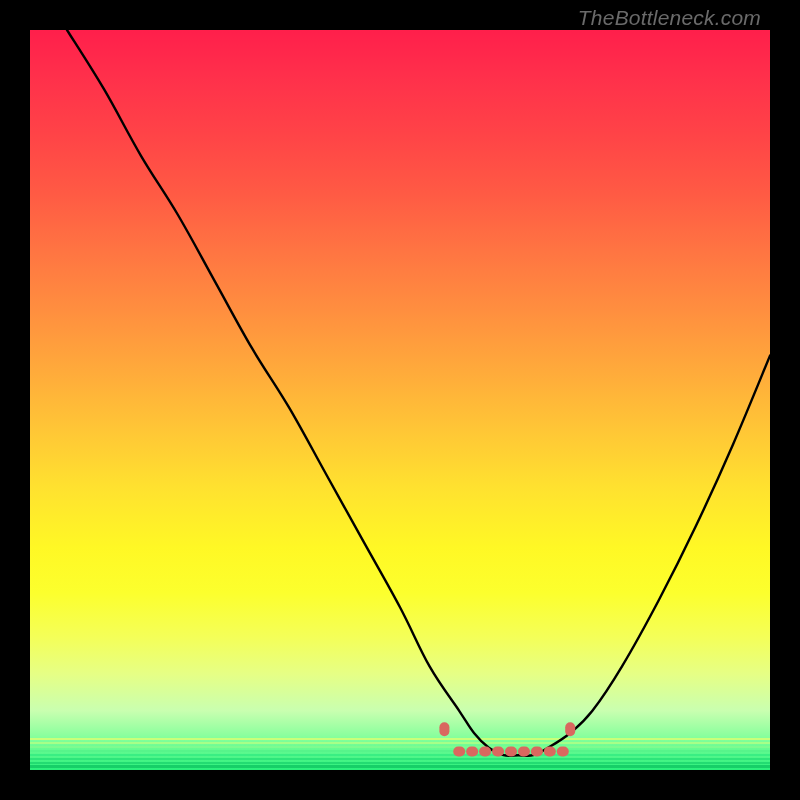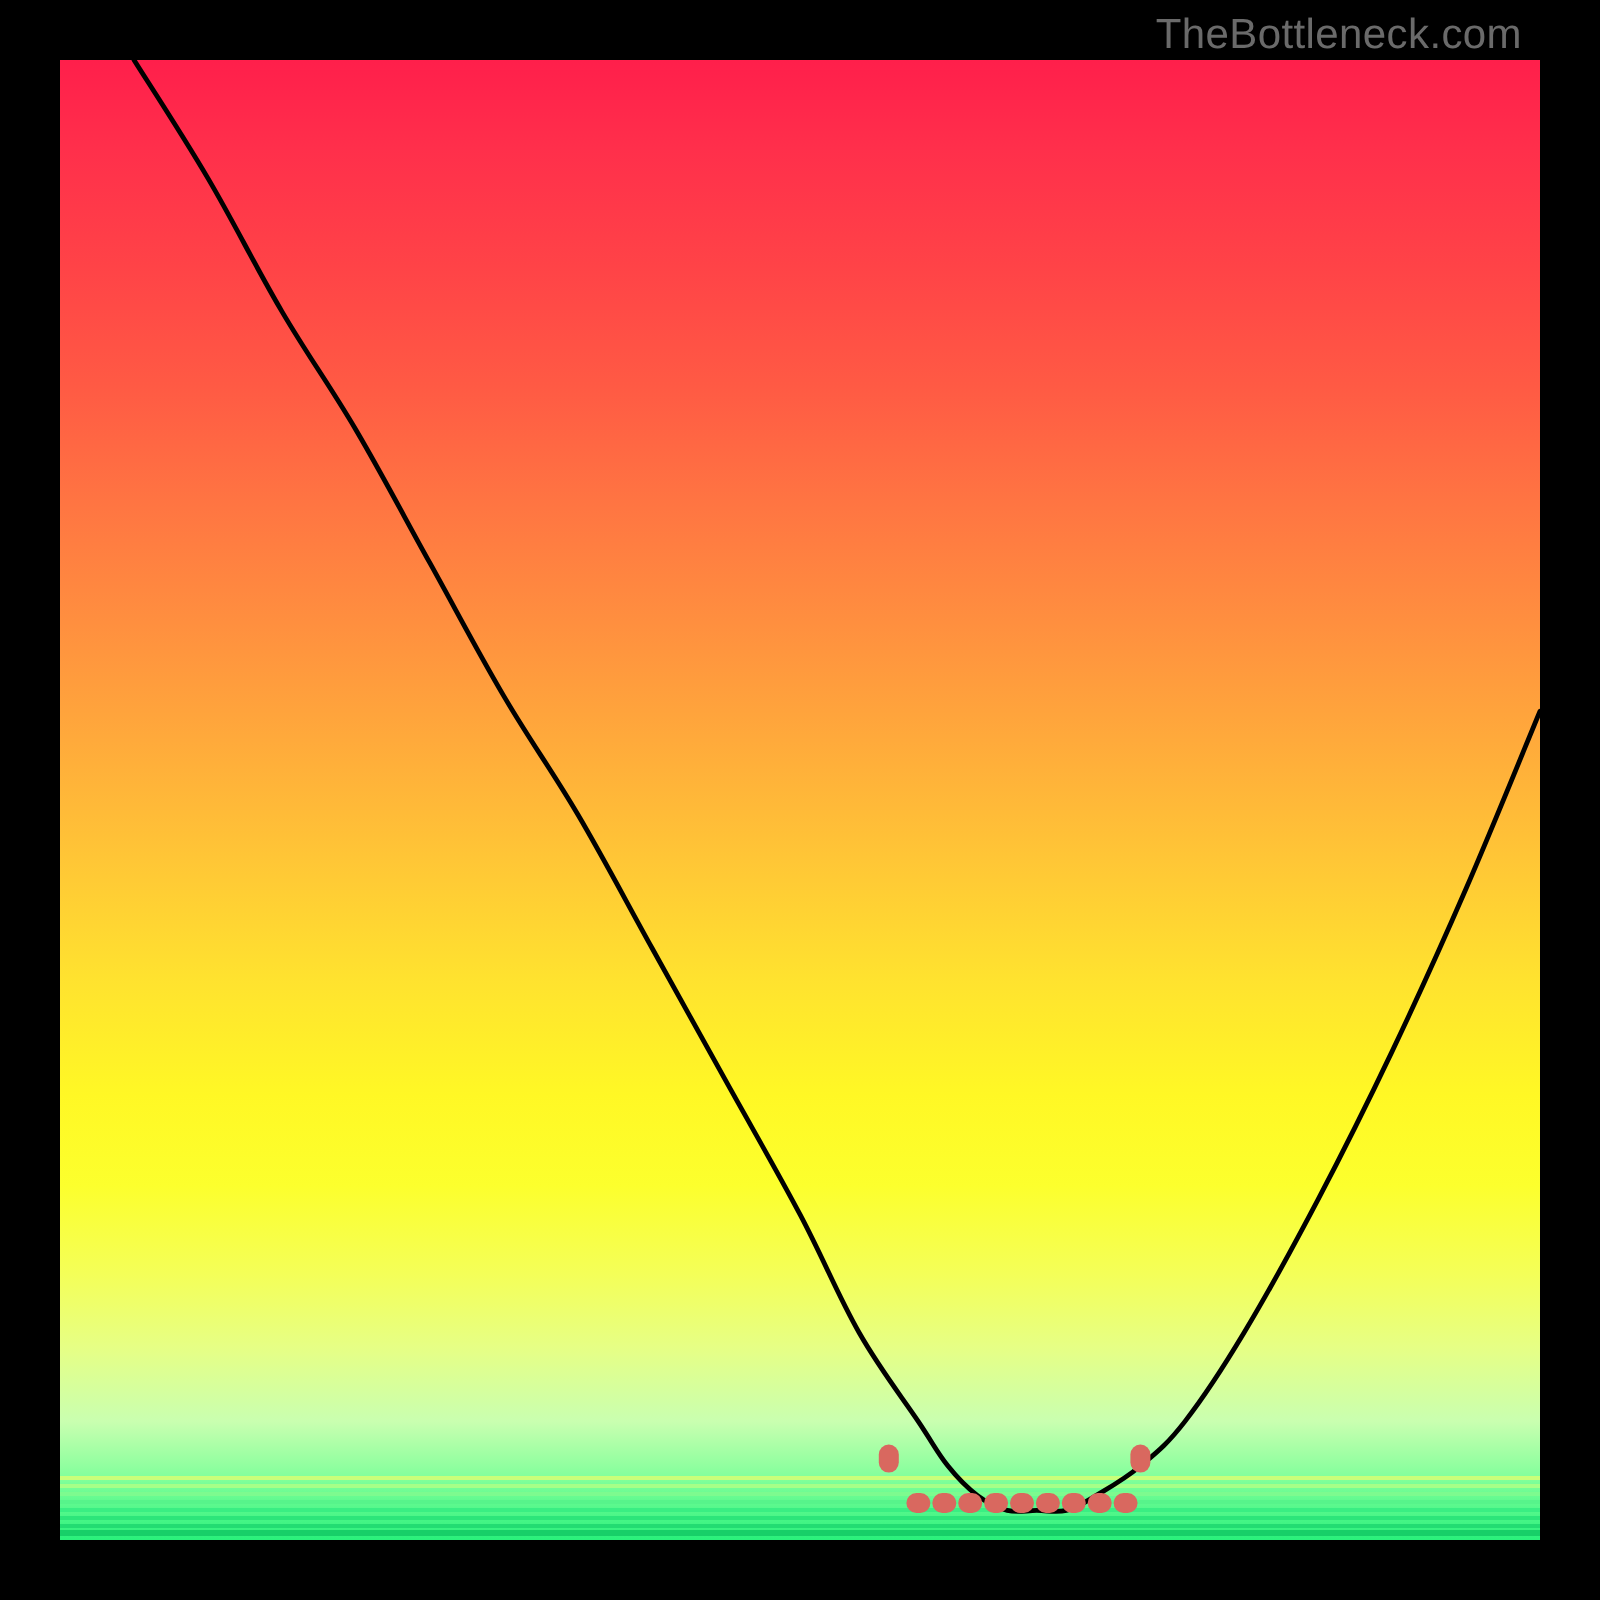--- a/index.html
+++ b/index.html
@@ -9,20 +9,21 @@
     height: 800px;
     background: #000;
     overflow: hidden;
     font-family: Arial, Helvetica, sans-serif;
   }
   .stage {
     position: relative;
     width: 773px;
     height: 800px;
     background: #000;
+    font-style: italic;
   }
   .plot {
     position: absolute;
     left: 30px;
     top: 30px;
     width: 740px;
     height: 740px;
     overflow: hidden;
   }
   .gradient {

